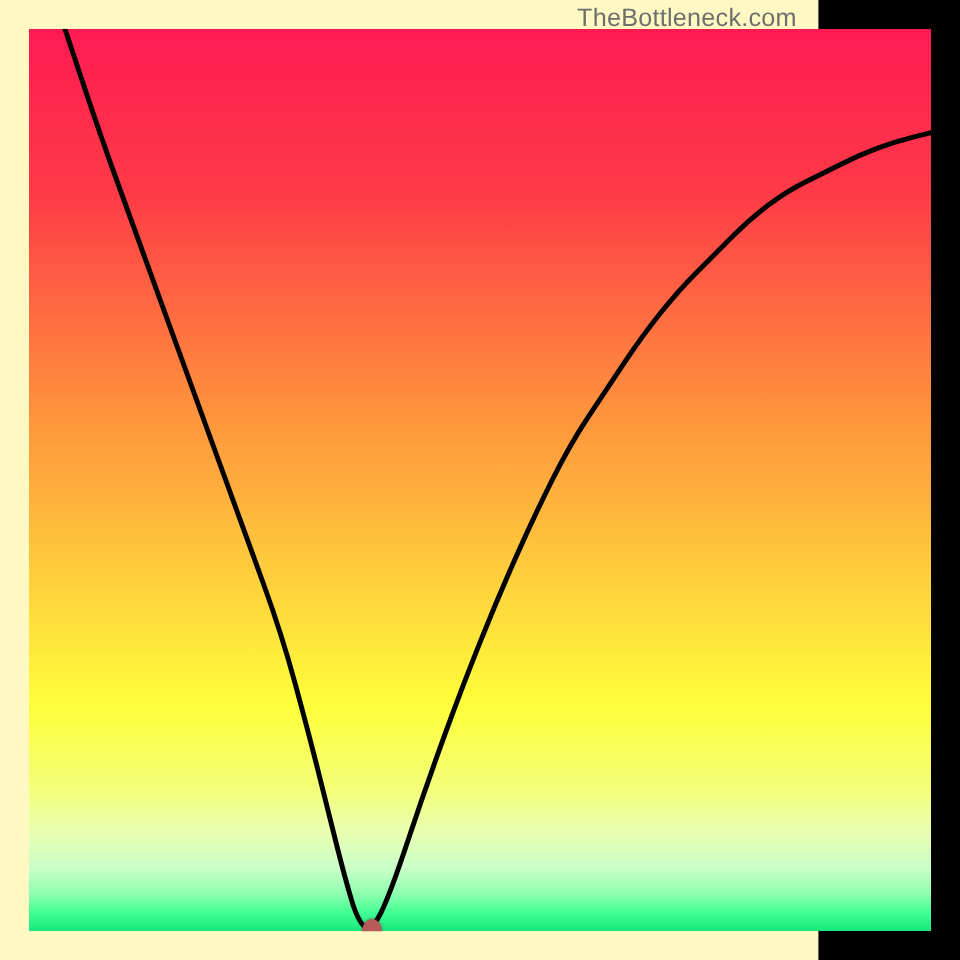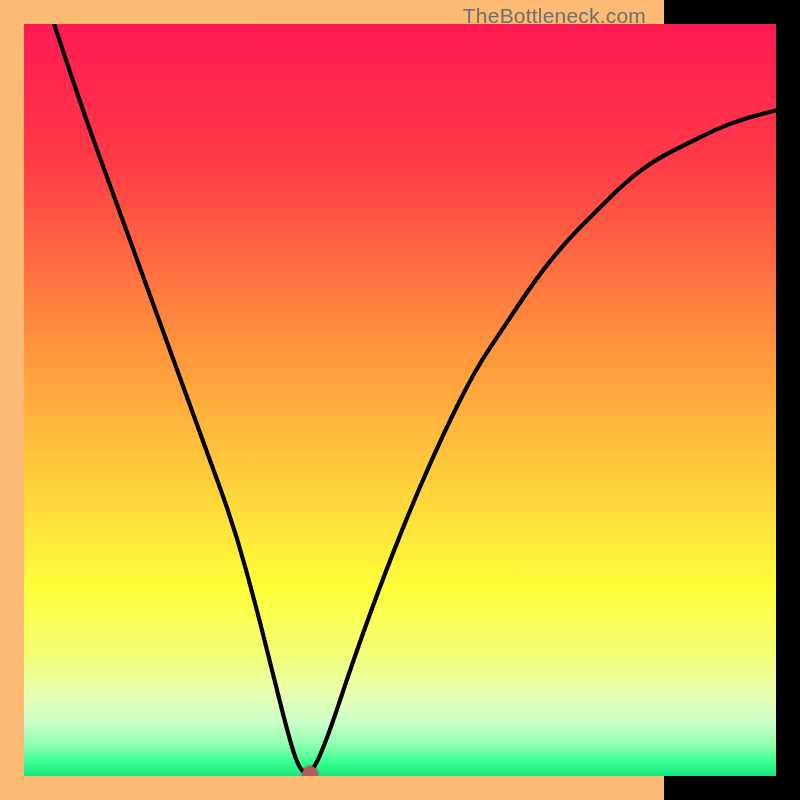--- a/index.html
+++ b/index.html
@@ -8,21 +8,22 @@
     width: 800px;
     height: 800px;
     background: #000;
     overflow: hidden;
     font-family: Arial, Helvetica, sans-serif;
   }
   .frame {
     position: relative;
     width: 664px;
     height: 800px;
-    background: #fdba74;
+    background: #fef9c3;
+    padding-left: 18px;
   }
   .watermark {
     position: absolute;
     top: 4px;
     right: 18px;
     color: #6e6e6e;
     font-size: 21px;
     font-weight: 500;
     letter-spacing: 0.2px;
     z-index: 10;

